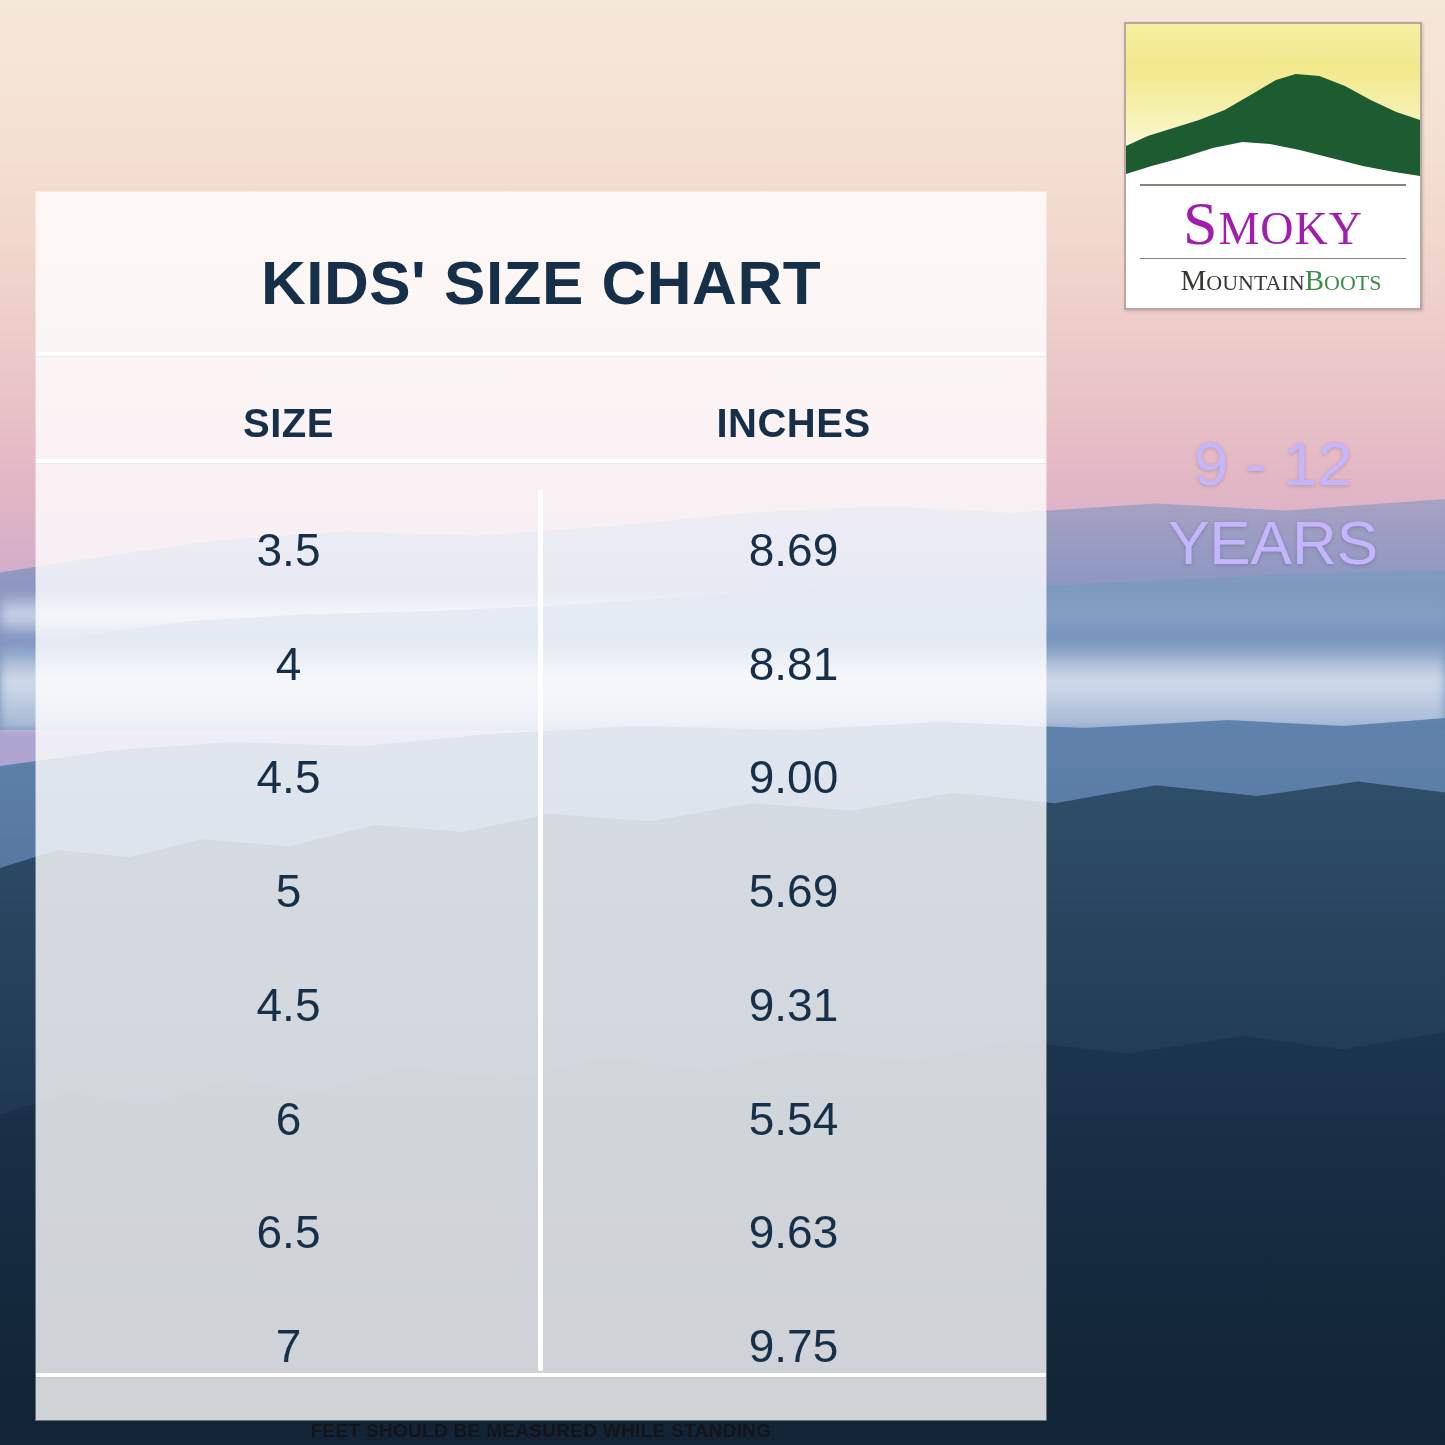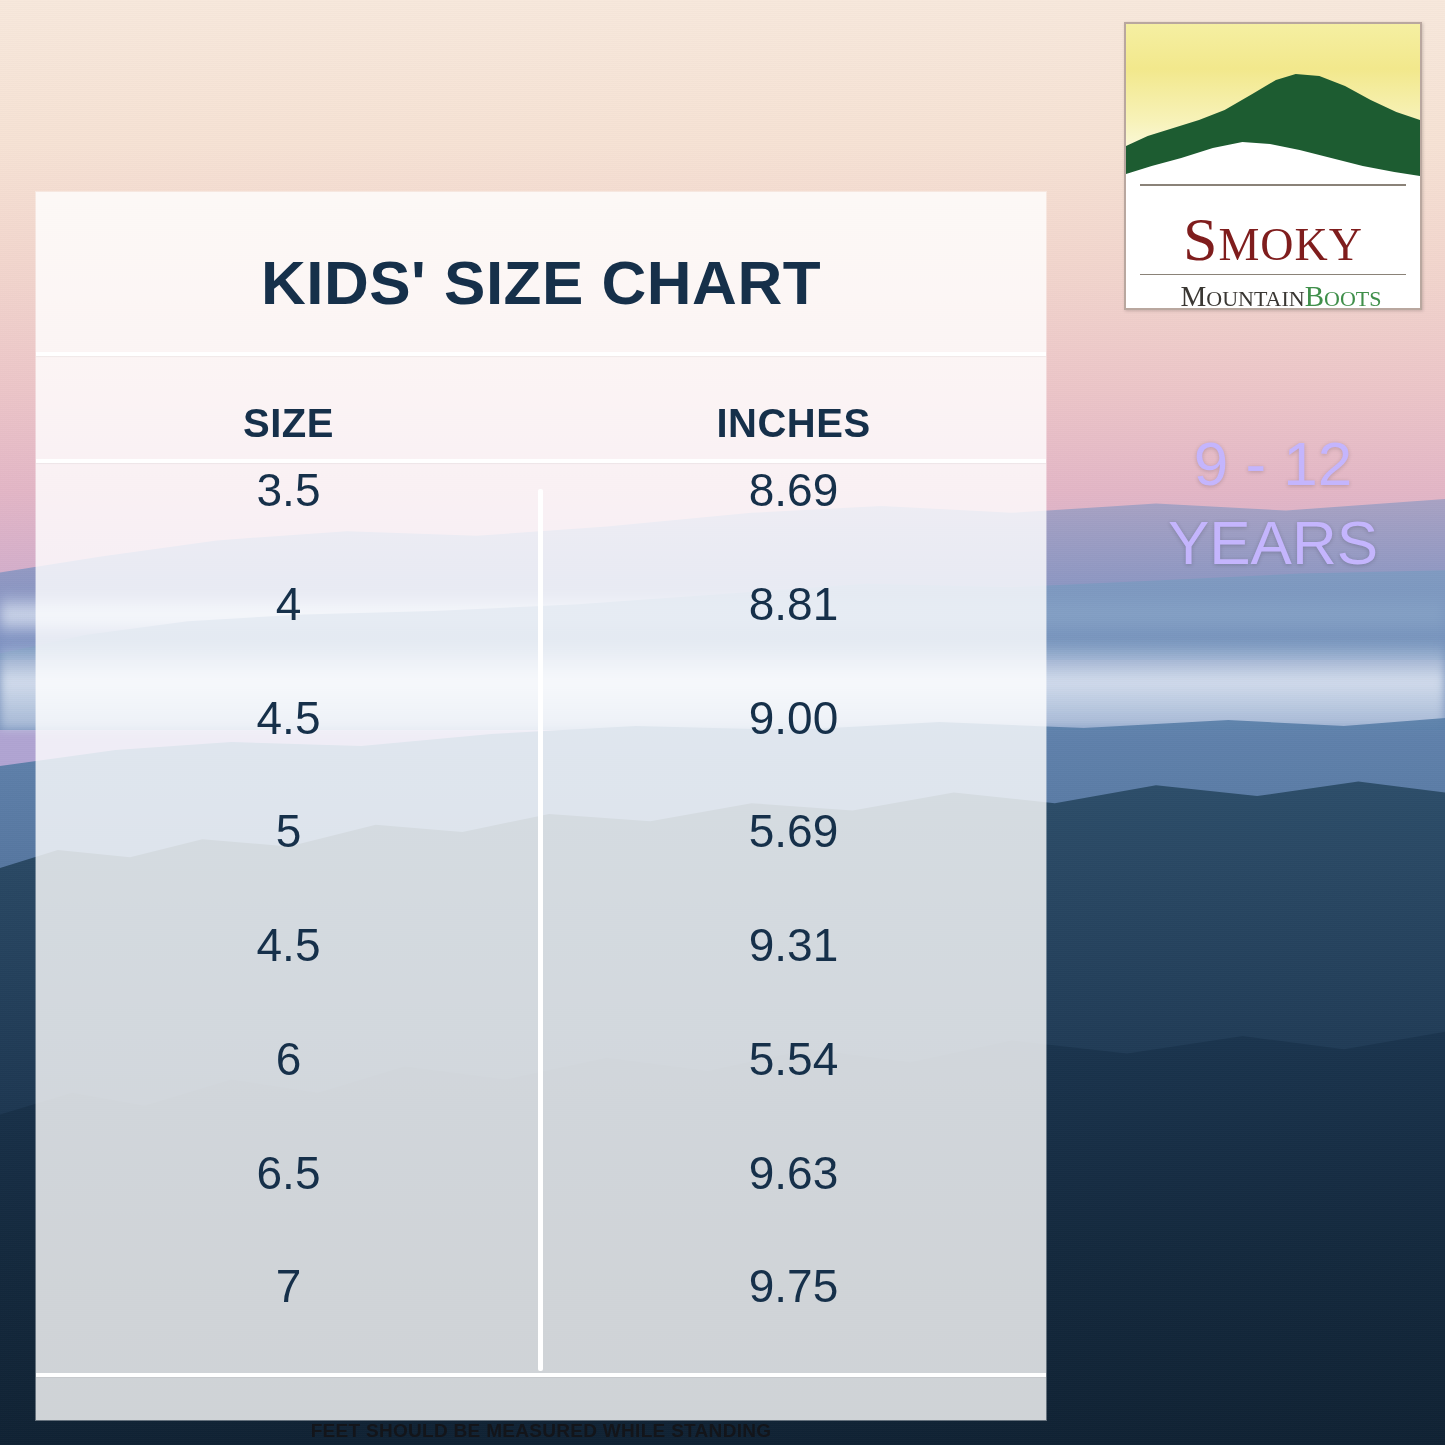--- a/index.html
+++ b/index.html
@@ -139,21 +139,21 @@
     left: 502px;
     top: 26px;
     width: 5px;
     height: 882px;
     background: #ffffff;
     border-radius: 2px;
   }
   .row {
     display: flex;
     height: 113.75px;
-    align-items: flex-start;
+    align-items: flex-end;
   }
   .row .cell {
     flex: 1;
     text-align: center;
     color: #16304a;
     font-size: 46px;
     font-weight: normal;
   }
 
   .foot {
@@ -186,27 +186,26 @@
     position: relative;
     width: 100%;
     height: 160px;
     background: linear-gradient(to bottom, #f5efa2 0%, #f2e88c 28%, #f7f2b8 60%, #ffffff 100%);
     overflow: hidden;
   }
   .logo-art svg { position: absolute; inset: 0; width: 100%; height: 100%; }
   .logo-rule { height: 2px; background: #8a8278; margin: 0 14px; }
   .logo-smoky {
     text-align: center;
-    color: #7f1d1d;
+    color: #a21caf;
     font-family: "Liberation Serif", serif;
     font-size: 62px;
     line-height: 1;
     padding: 6px 0 2px;
     letter-spacing: 1px;
-    margin-top: 16px;
   }
   .logo-smoky .sc { font-size: 46px; }
   .logo-rule2 { height: 1px; background: #8a8278; margin: 2px 14px 0; }
   .logo-sub {
     text-align: center;
     font-family: "Liberation Serif", serif;
     font-size: 29px;
     line-height: 1.15;
     padding-top: 5px;
     white-space: nowrap;

